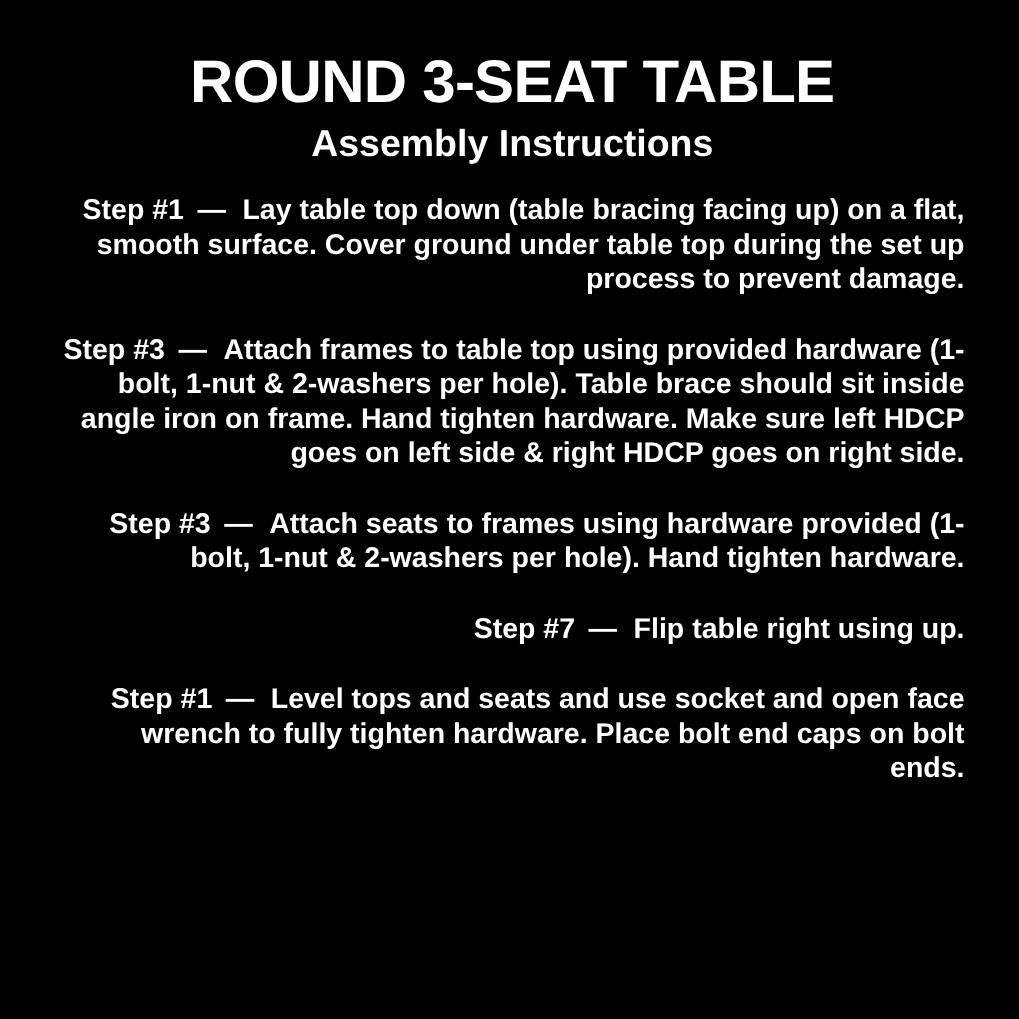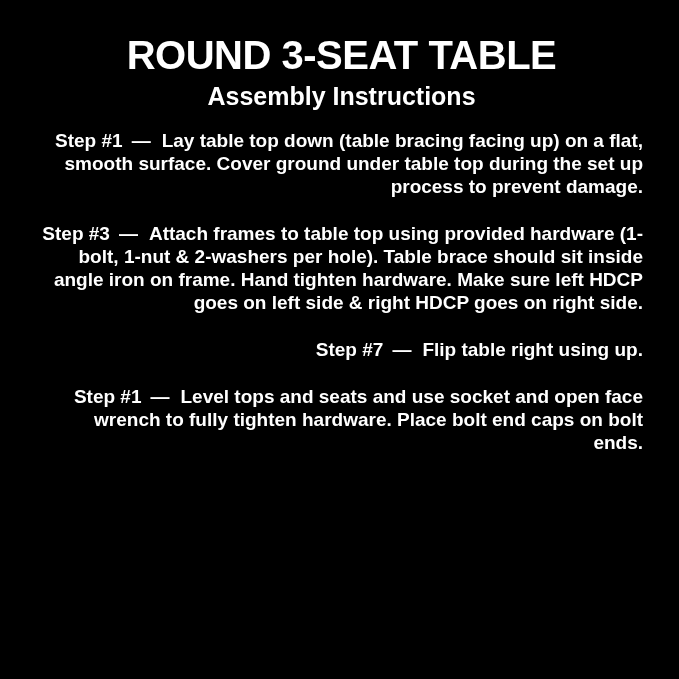--- a/index.html
+++ b/index.html
@@ -67,20 +67,23 @@
   <div class="steps">
 
     <p class="step">
       <span class="step-label">Step #1</span><span class="step-dash">—</span><span class="step-text">Lay table top down (table bracing facing up) on a flat, smooth surface. Cover ground under table top during the set up process to prevent damage.</span>
     </p>
 
     <p class="step">
       <span class="step-label">Step #3</span><span class="step-dash">—</span><span class="step-text">Attach frames to table top using provided hardware (1-bolt, 1-nut &amp; 2-washers per hole). Table brace should sit inside angle iron on frame. Hand tighten hardware. Make sure left HDCP goes on left side &amp; right HDCP goes on right side.</span>
     </p>
 
+    <p class="step">
+      <span class="step-label">Step #3</span><span class="step-dash">—</span><span class="step-text">Attach seats to frames using hardware provided (1-bolt, 1-nut &amp; 2-washers per hole). Hand tighten hardware.</span>
+    </p>
 
 
     <p class="step">
       <span class="step-label">Step #7</span><span class="step-dash">—</span><span class="step-text">Flip table right using up.</span>
     </p>
 
     <p class="step">
       <span class="step-label">Step #1</span><span class="step-dash">—</span><span class="step-text">Level tops and seats and use socket and open face wrench to fully tighten hardware. Place bolt end caps on bolt ends.</span>
     </p>
 

